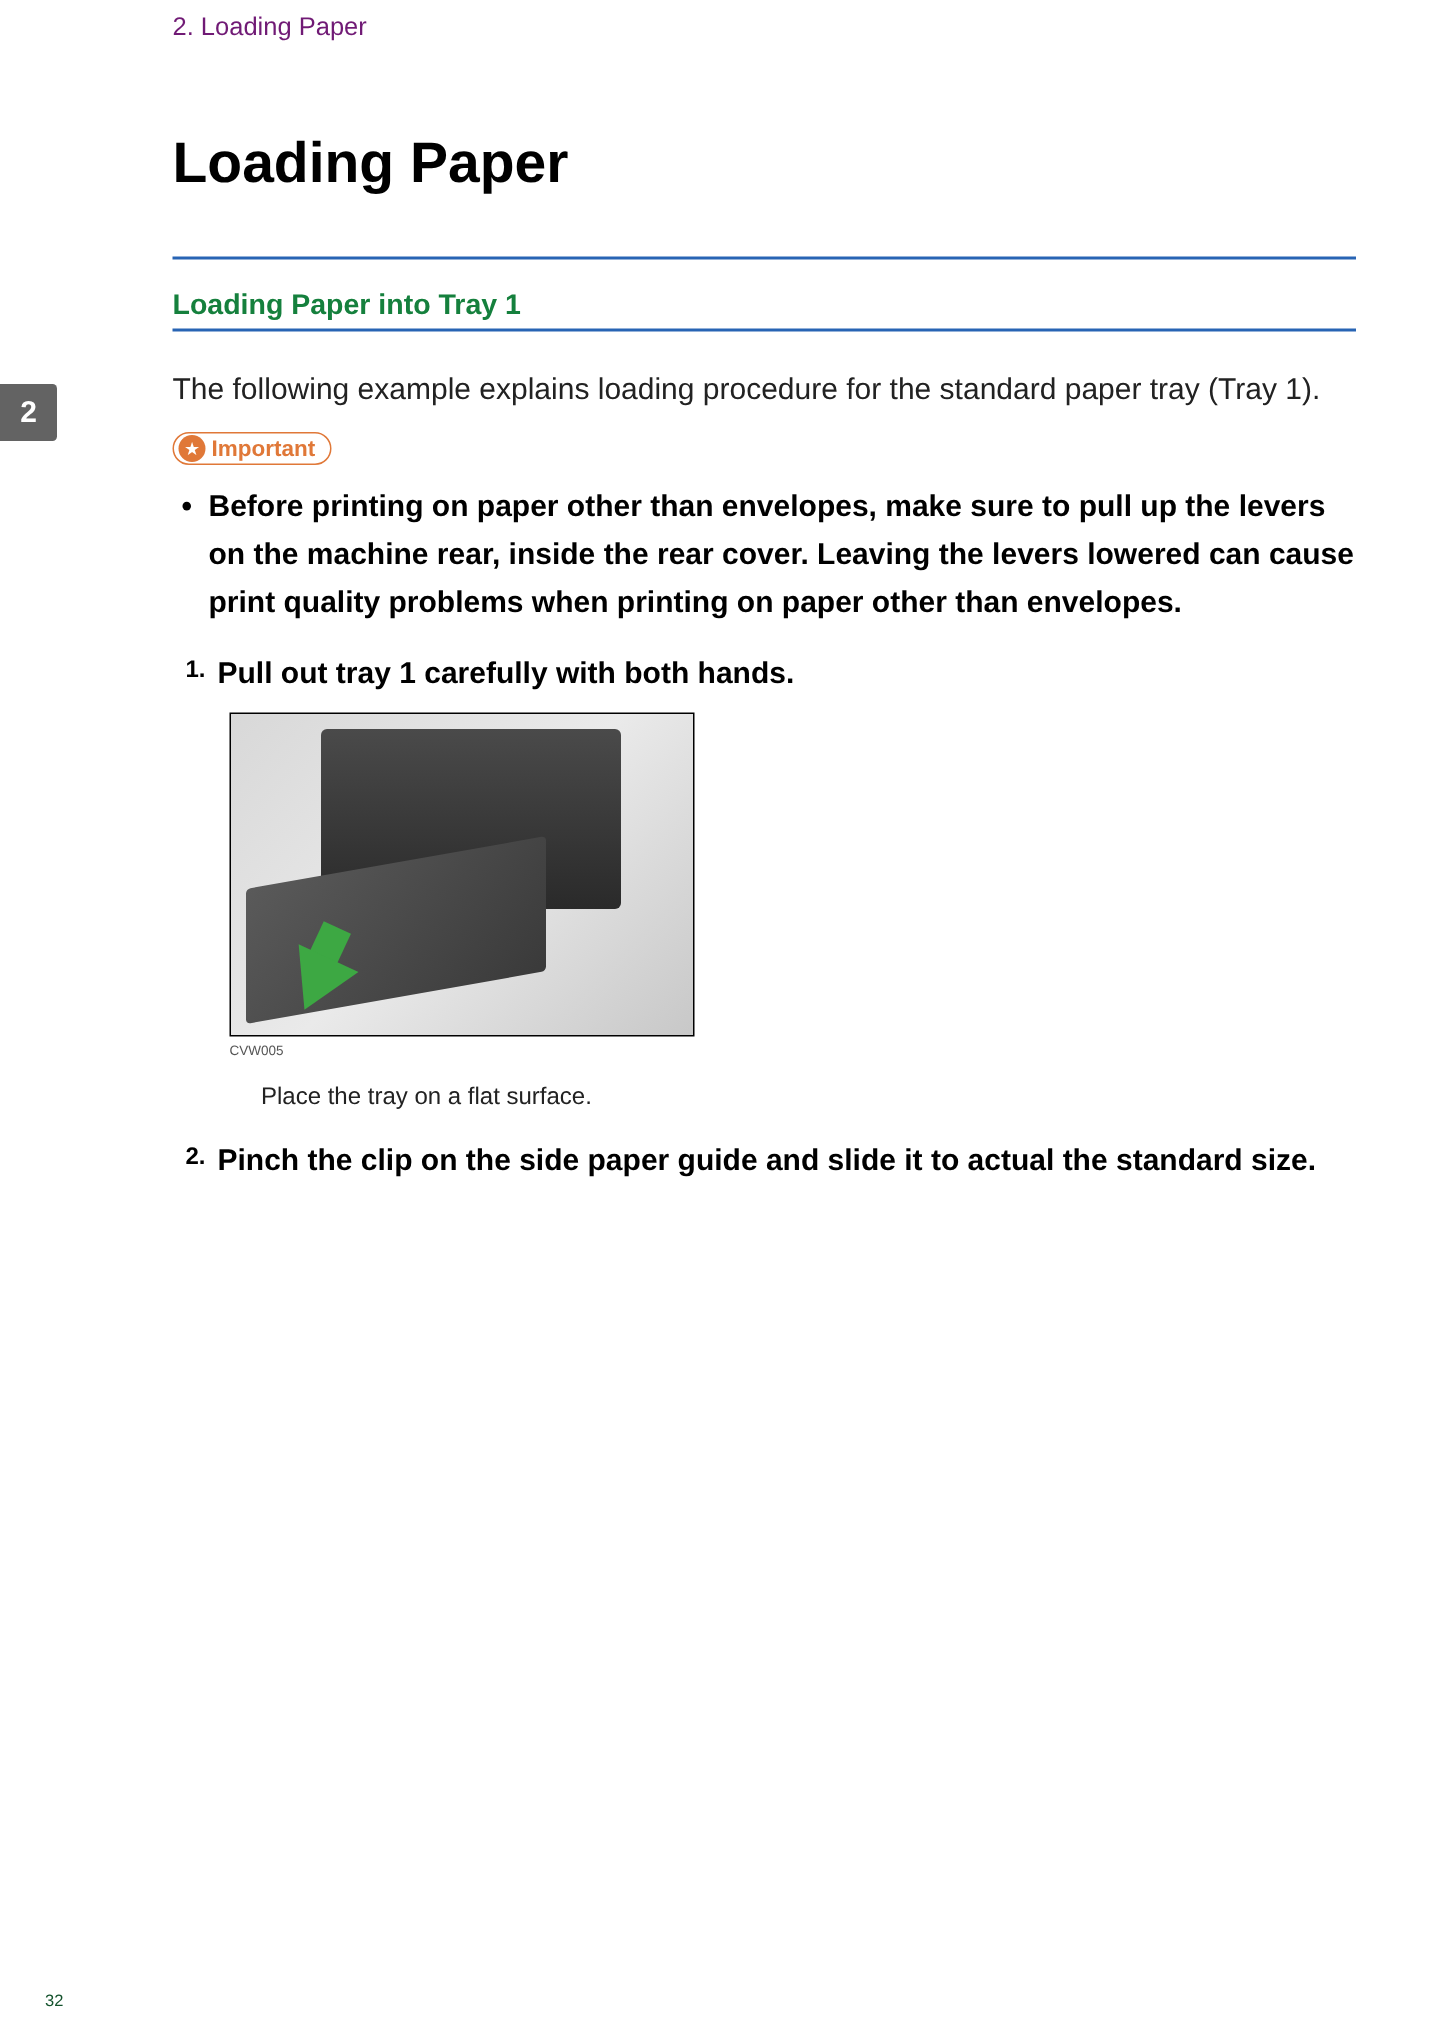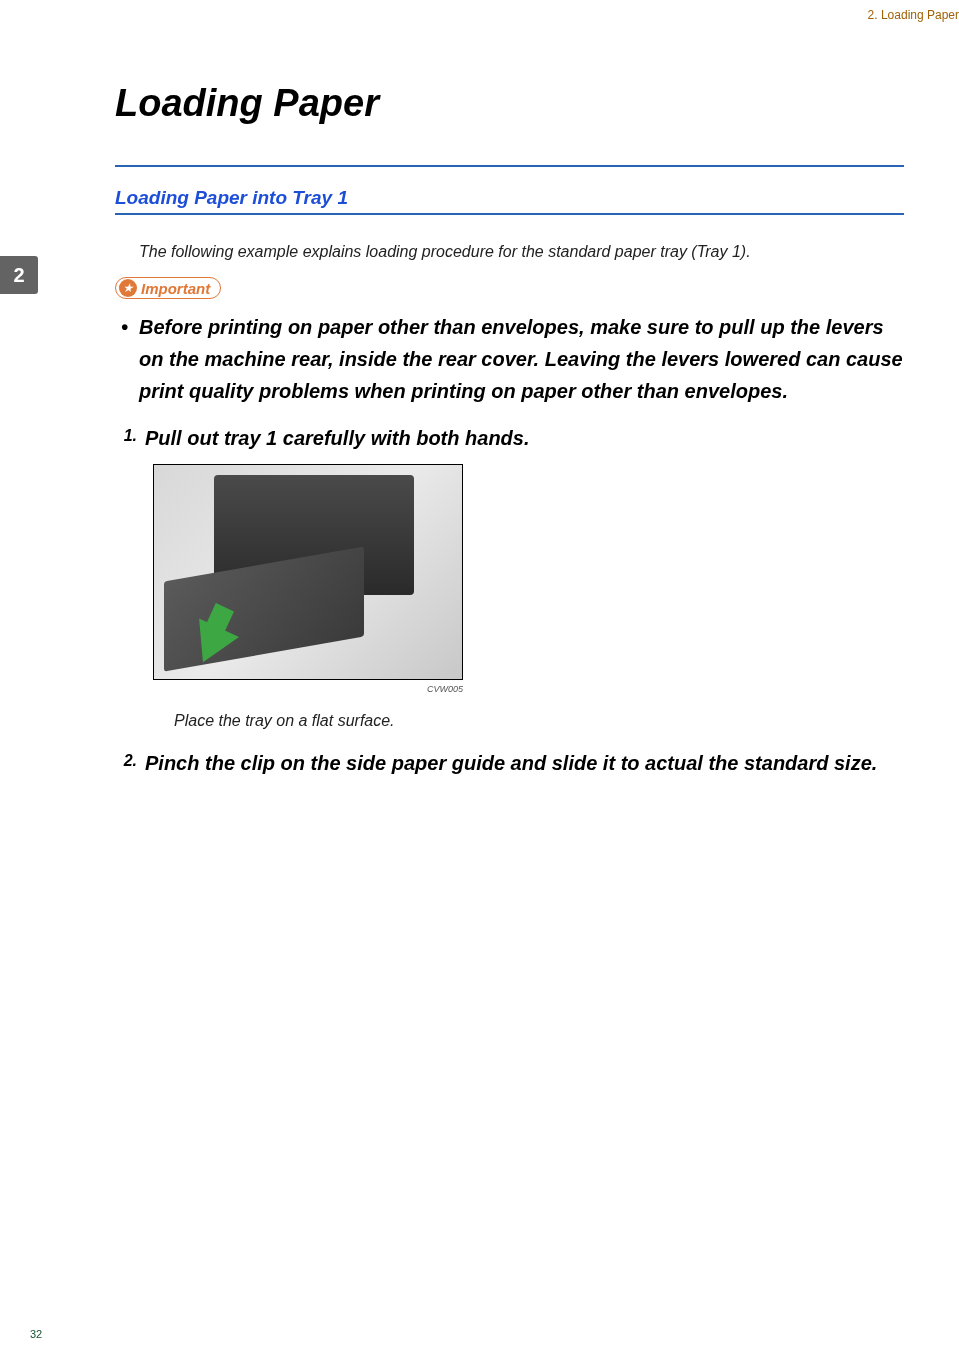--- a/index.html
+++ b/index.html
@@ -10,55 +10,52 @@
     body {
       font-family: Arial, Helvetica, sans-serif;
       width: 959px;
       height: 1360px;
       background: #fff;
       position: relative;
       color: #000;
     }
     .header-section {
       padding: 8px 0 0 115px;
-      font-size: 12px;
-      color: #a16207;
-      text-align: right;
+      font-size: 17px;
+      color: #701a75;
     }
     .main-content {
       padding: 60px 55px 0 115px;
-      font-style: italic;
     }
     .page-title {
       font-size: 38px;
       font-weight: bold;
       color: #000;
       margin-bottom: 40px;
     }
     .title-rule {
       border: none;
       border-top: 2px solid #2864b4;
       margin-bottom: 20px;
     }
     .section-title {
       font-size: 19px;
       font-weight: bold;
-      color: #1d4ed8;
+      color: #15803d;
       margin-bottom: 4px;
     }
     .section-rule {
       border: none;
       border-top: 2px solid #2864b4;
       margin-bottom: 28px;
     }
     .intro-text {
-      font-size: 16px;
+      font-size: 20px;
       color: #222;
       margin-bottom: 16px;
-      margin-left: 24px;
     }
     .side-tab {
       position: absolute;
       left: 0;
       top: 256px;
       width: 38px;
       height: 38px;
       background: #636363;
       color: #fff;
       display: flex;
@@ -188,21 +185,20 @@
       bottom: 45px;
       left: 55px;
       width: 20px;
       height: 28px;
       background: #3da843;
       transform: rotate(25deg);
     }
     .figure-caption {
       font-size: 9px;
       color: #555;
-      text-align: right;
       width: 310px;
       margin-bottom: 14px;
     }
     .step-note {
       font-size: 16px;
       color: #222;
       line-height: 1.6;
       margin-bottom: 12px;
       margin-left: 21px;
     }

